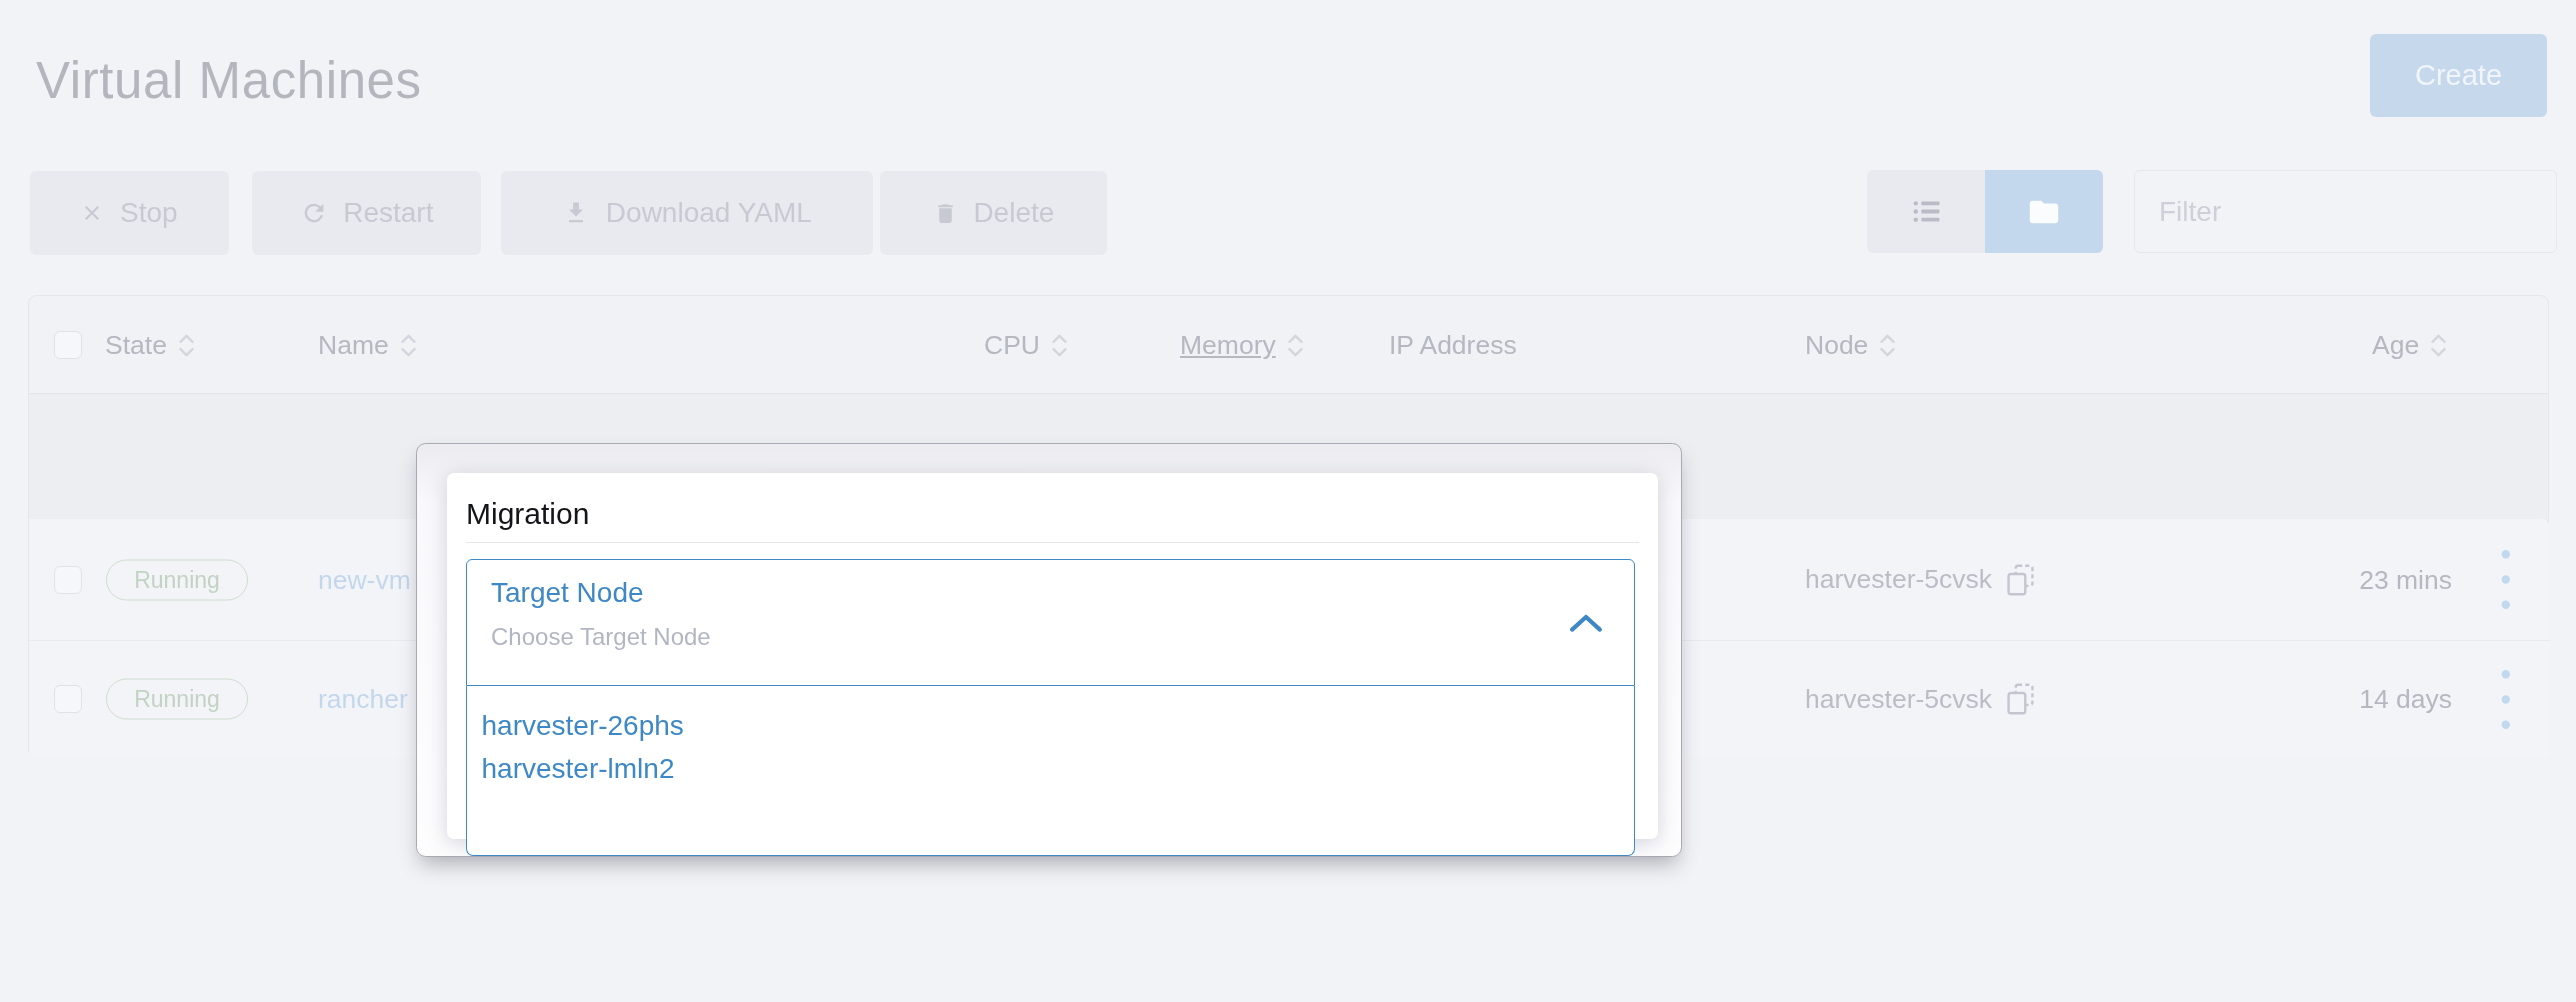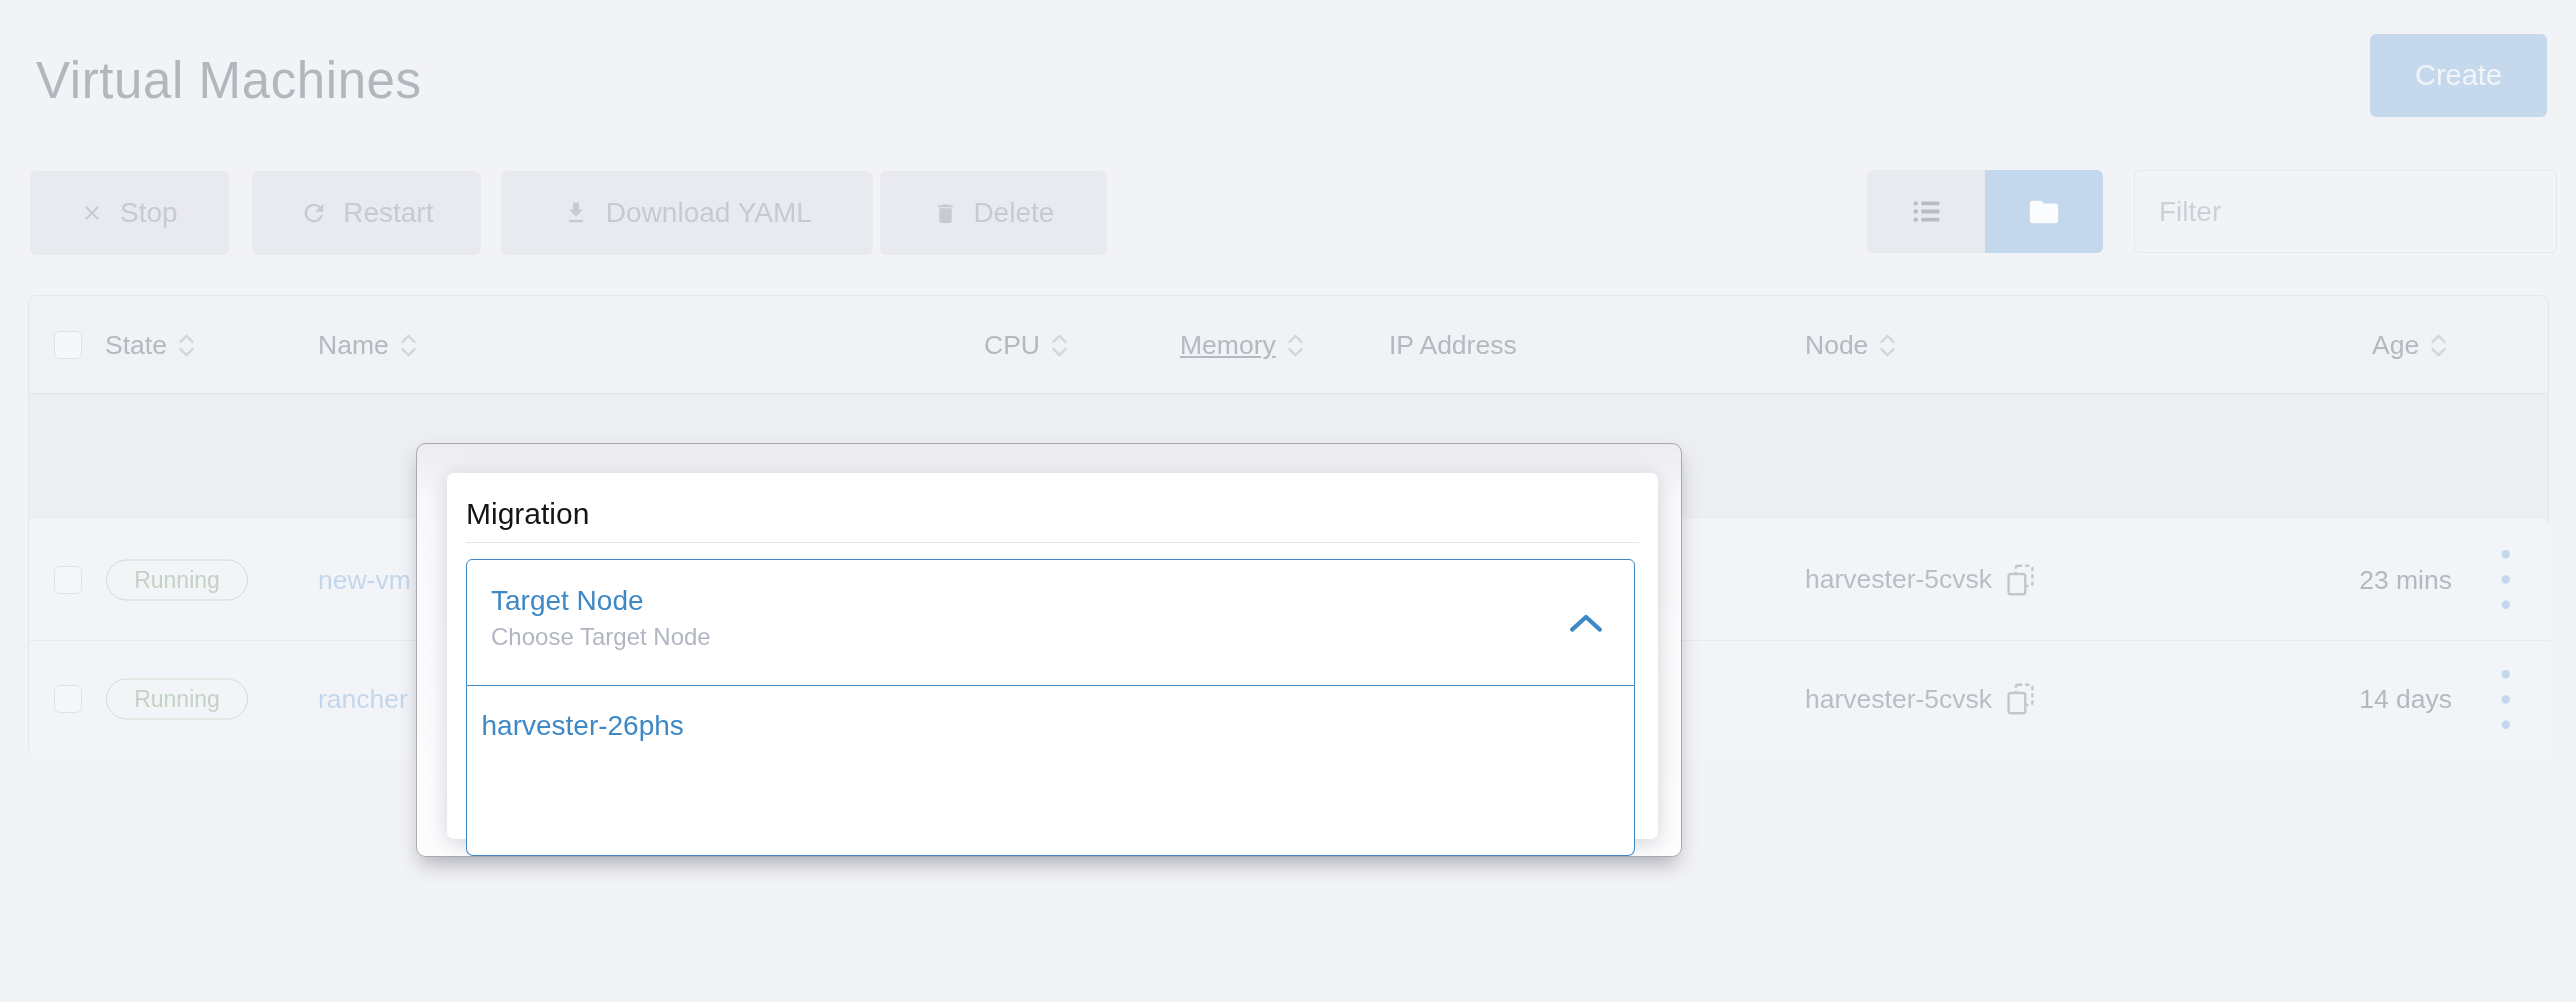--- a/index.html
+++ b/index.html
@@ -149,21 +149,21 @@
   .modal-divider {
     left:19px; top:69px; width:1173px; height:1.2px; background:#e4e6ea;
   }
   .tn-select {
     left:49px; top:115px; width:1169px; height:127px;
     background:#ffffff;
     border:1.8px solid #3e88c5; border-radius:6px 6px 0 0;
     cursor:pointer;
   }
   .tn-label {
-    left:24px; top:17px; font-size:28px; color:#3e88c5;margin-top:8px;
+    left:24px; top:17px; font-size:28px; color:#3e88c5;
   }
   .tn-placeholder {
     left:24px; top:63px; font-size:24px; color:#b2b6c2;
   }
   .tn-chevron {
     right:31px; top:50%; transform:translateY(-50%); color:#3e88c5;
   }
   .tn-menu {
     left:49px; top:242px; width:1169px; height:170px;
     background:#ffffff;
@@ -341,15 +341,16 @@
   <div class="abs tn-select">
     <div class="abs tn-label">Target Node</div>
     <div class="abs tn-placeholder">Choose Target Node</div>
     <svg class="abs tn-chevron" width="34" height="20.5" viewBox="0 0 56 34" fill="none" stroke="currentColor" stroke-width="7" stroke-linecap="round" stroke-linejoin="round">
         <polyline points="5,28 28,7 51,28"></polyline>
       </svg>
   </div>
 
   <div class="abs tn-menu">
     <div class="tn-option">harvester-26phs</div>
+    <div class="tn-option">harvester-lmln2</div>
   </div>
 </div>
 
 
 </body></html>

